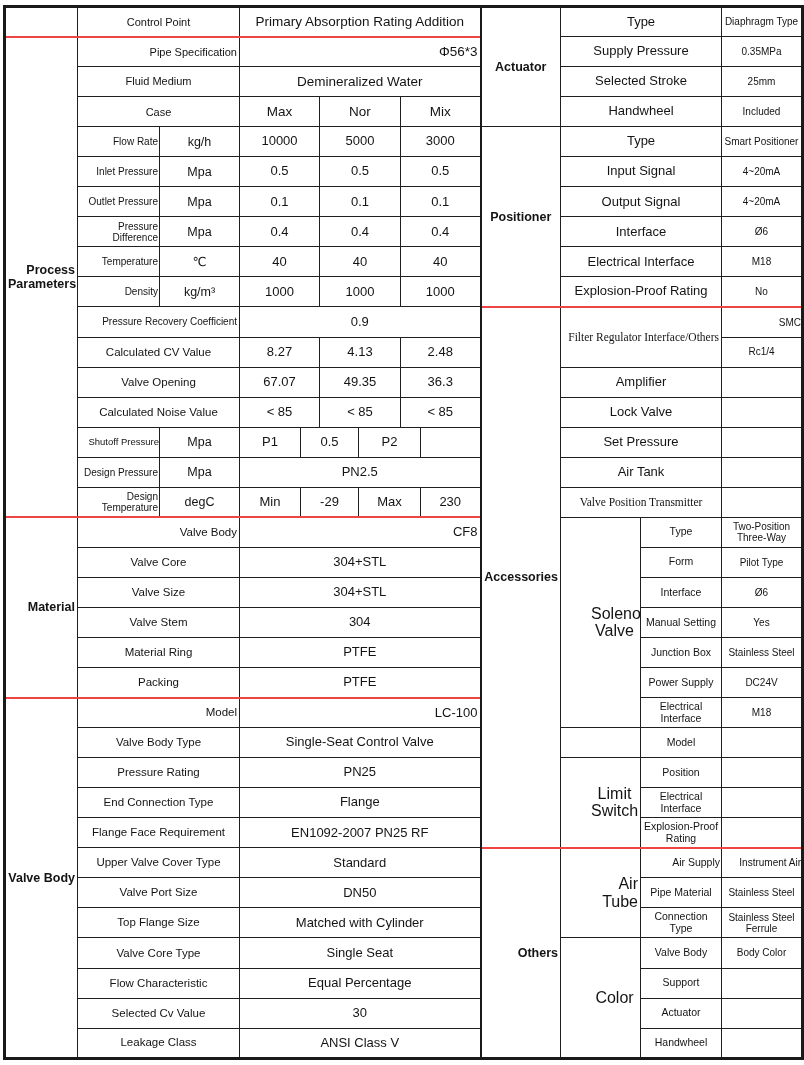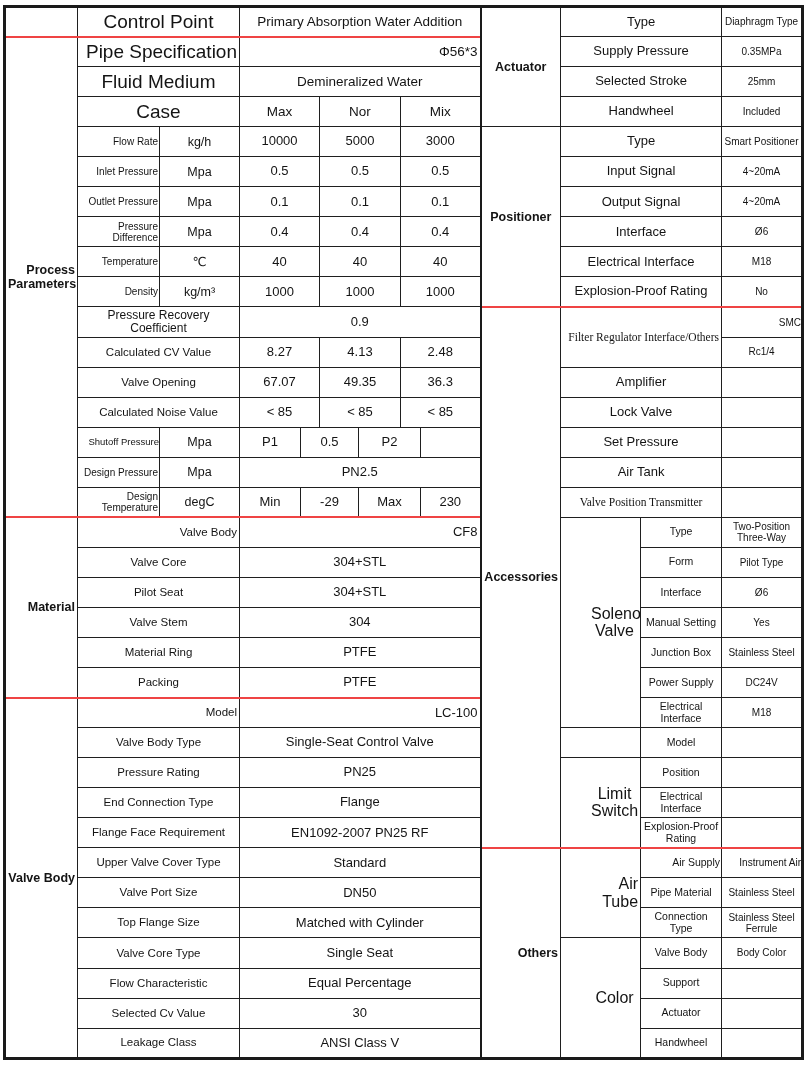--- a/index.html
+++ b/index.html
@@ -5,23 +5,23 @@
   html,body{margin:0;padding:0;background:#fff;width:804px;height:1065px;overflow:hidden;}
   body{padding:5px 2px 2px 3px;box-sizing:border-box;
        font-family:"Liberation Sans","DejaVu Sans",sans-serif;color:#141414;}
   table.sheet{border-collapse:collapse;table-layout:fixed;width:798px;height:1055px;
               border:3px solid #1a1a1a;}
   td{border:1px solid #1f1f1f;text-align:center;vertical-align:middle;
      padding:0 2px;line-height:1.12;font-size:13px;overflow:hidden;}
   tr{height:30px;}
   
   .sec{font-weight:bold;font-size:12.5px;}
-  .lb{font-size:19px;}          
+  .lb{font-size:11px;}          
   .lbm{font-size:11.5px;}         
-  .lbxs{font-size:12px;}        
+  .lbxs{font-size:10px;text-align:right;}        
   .nm{font-size:10px;padding:0 1px;text-align:right;}   
   .nmxs{font-size:9.5px;padding:0;}
   .un{font-size:12.5px;}          
   .v{font-size:13px;}             
   .vh{font-size:13.5px;}          
   .ra{font-size:13px;}            
   .ram{font-size:11.5px;font-family:Liberation Serif, serif;}         
   .sub{font-size:16px;padding-left:30px;}           
   .ga{font-size:10.5px;padding:0 1px;}  
   .rv{font-size:10px;padding:0 1px;}    
@@ -47,21 +47,21 @@
   <col style="width:80px">
       <col style="width:80px">
       <col style="width:81px">
       <col style="width:81px">
 </colgroup>
 
 <tbody>
       <tr>
   <td class="sec"></td>
   <td class="lb" colspan="2">Control Point</td>
-  <td class="vh" colspan="6">Primary Absorption Water Addition</td>
+  <td class="vh" colspan="6">Primary Absorption Rating Addition</td>
   <td class="sec bl2" rowspan="4">Actuator</td>
   <td class="ra" colspan="2">Type</td>
   <td class="rv nw">Diaphragm Type</td>
 </tr>
 
 <tr>
   <td class="sec bt2" rowspan="16">Process Parameters</td>
   <td class="lb bt2" colspan="2">Pipe Specification</td>
   <td class="vh bt2" colspan="6">Φ56*3</td>
   <td class="ra" colspan="2">Supply Pressure</td>
@@ -219,21 +219,21 @@
 </tr>
 
 <tr>
   <td class="lbm" colspan="2">Valve Core</td>
   <td class="v" colspan="6">304+STL</td>
   <td class="ga">Form</td>
   <td class="rv nw">Pilot Type</td>
 </tr>
 
 <tr>
-  <td class="lbm" colspan="2">Pilot Seat</td>
+  <td class="lbm" colspan="2">Valve Size</td>
   <td class="v" colspan="6">304+STL</td>
   <td class="ga">Interface</td>
   <td class="rv nw">Ø6</td>
 </tr>
 
 <tr>
   <td class="lbm" colspan="2">Valve Stem</td>
   <td class="v" colspan="6">304</td>
   <td class="ga">Manual Setting</td>
   <td class="rv nw">Yes</td>

